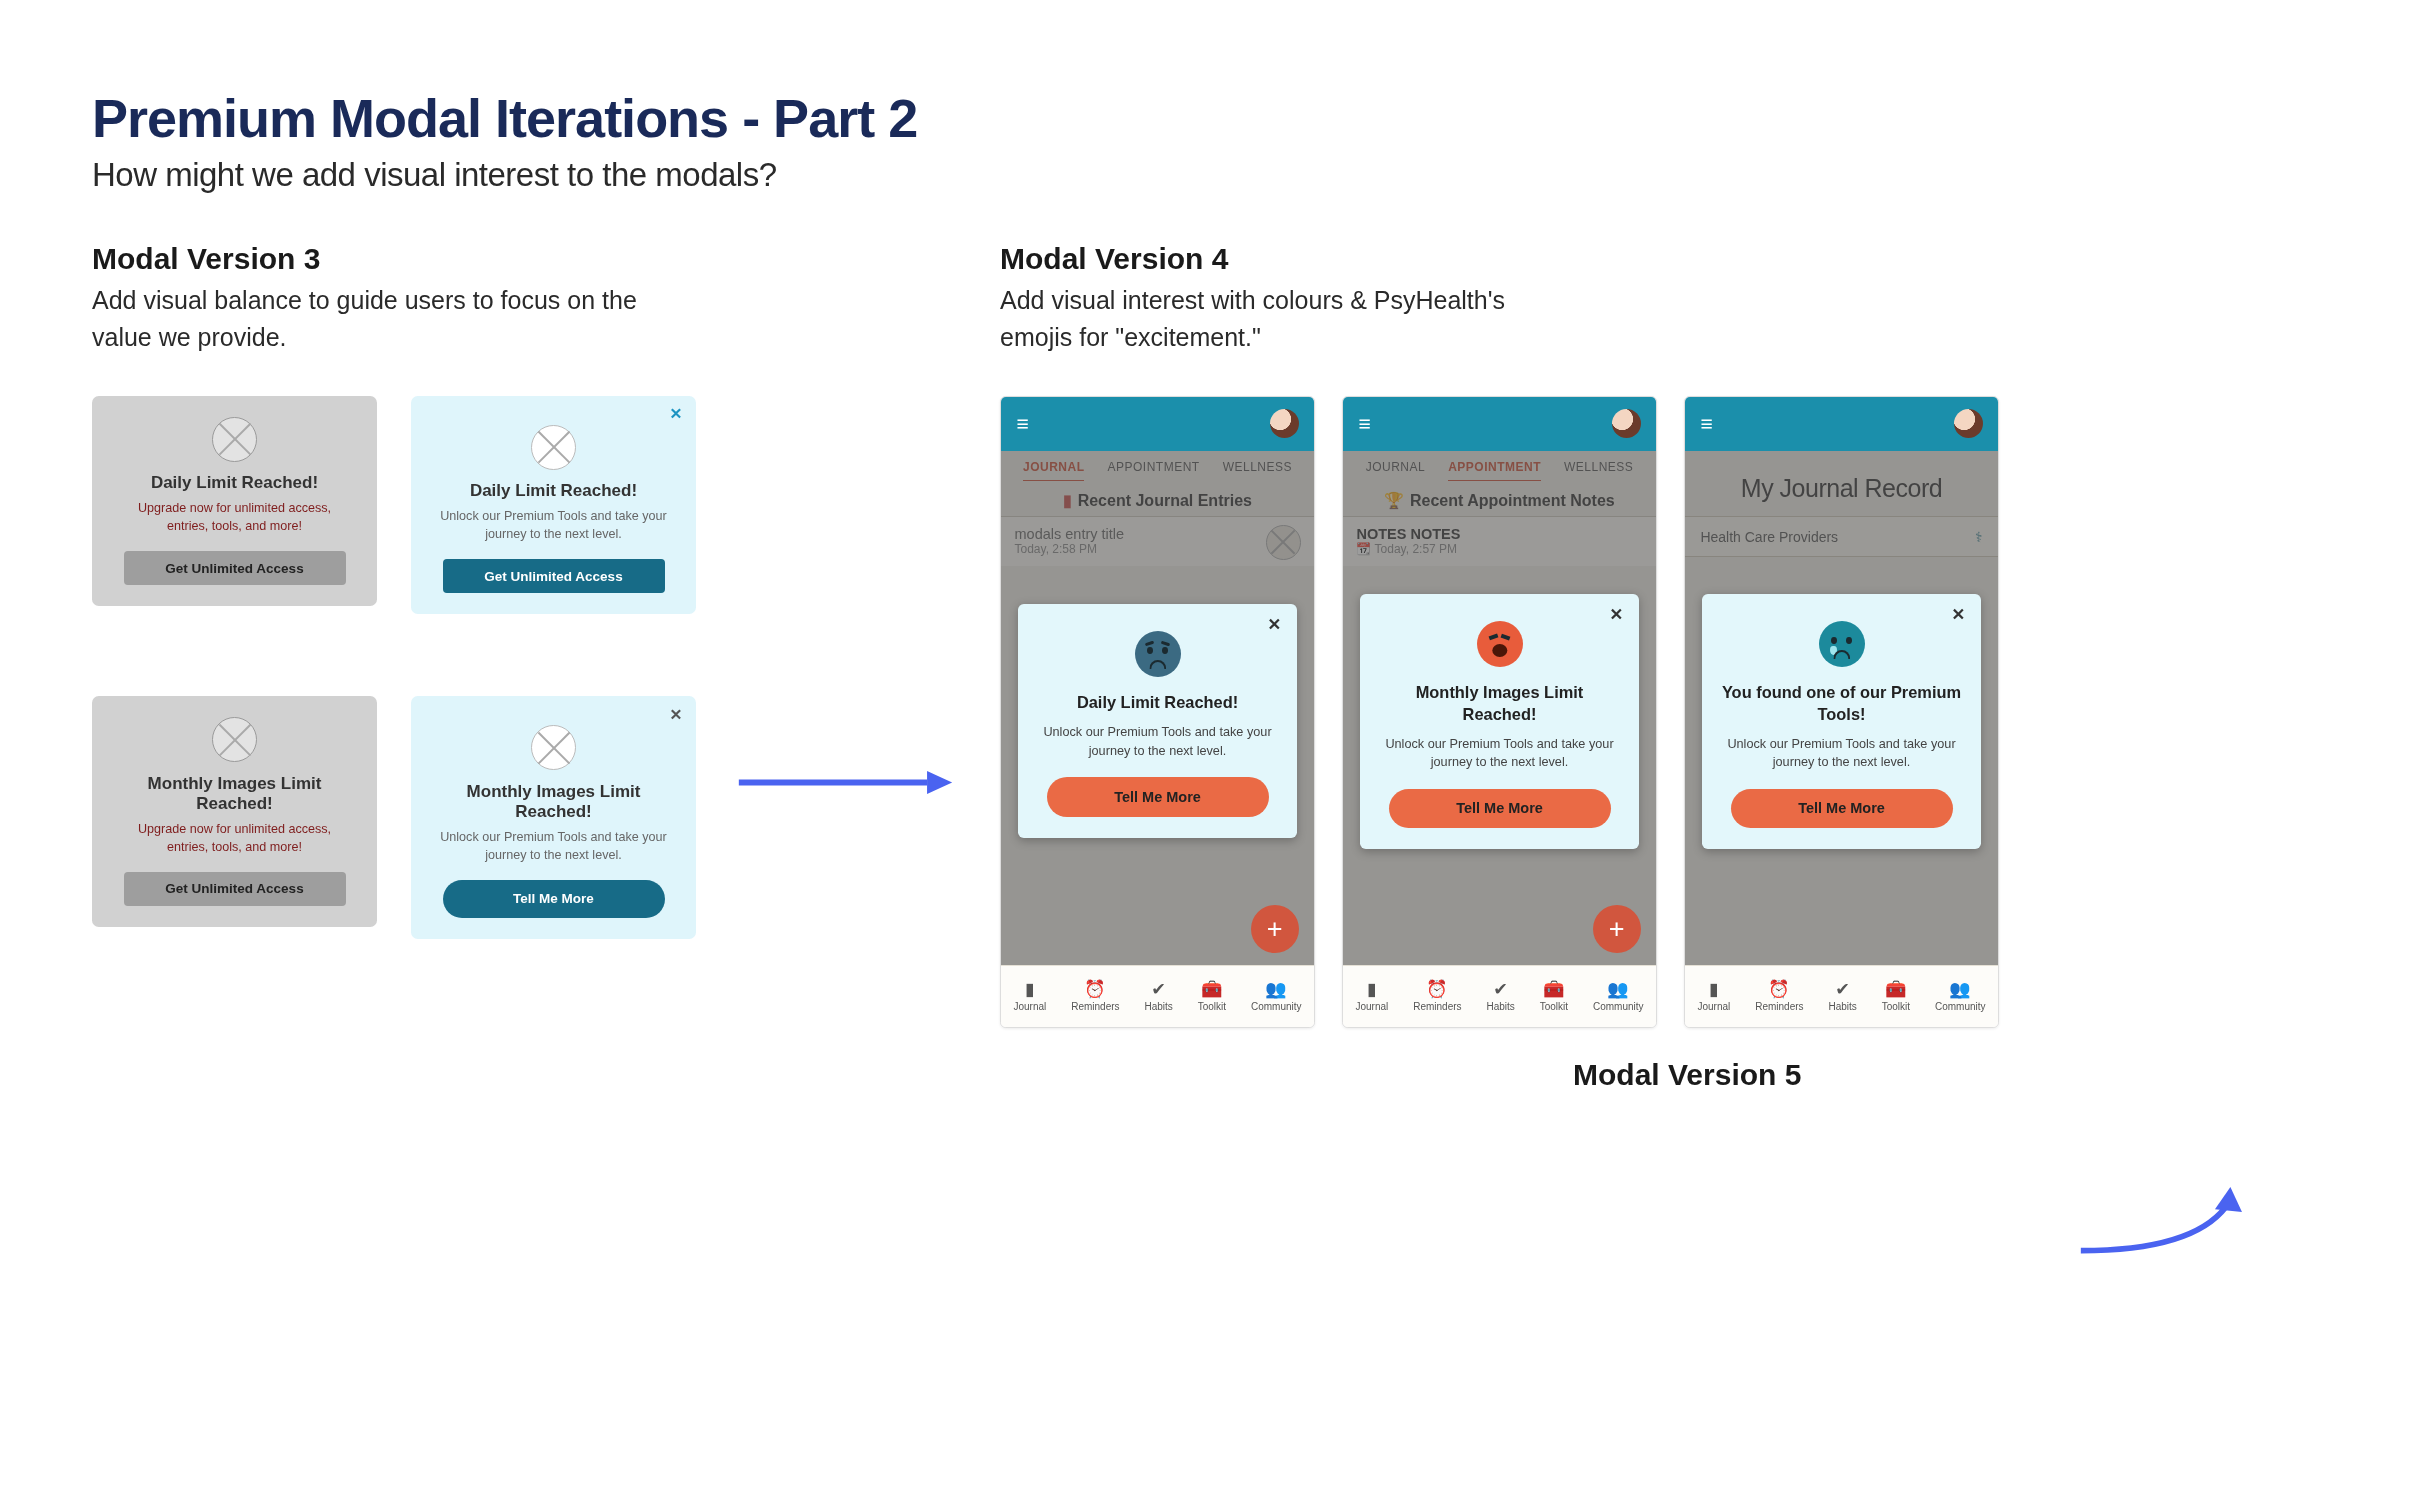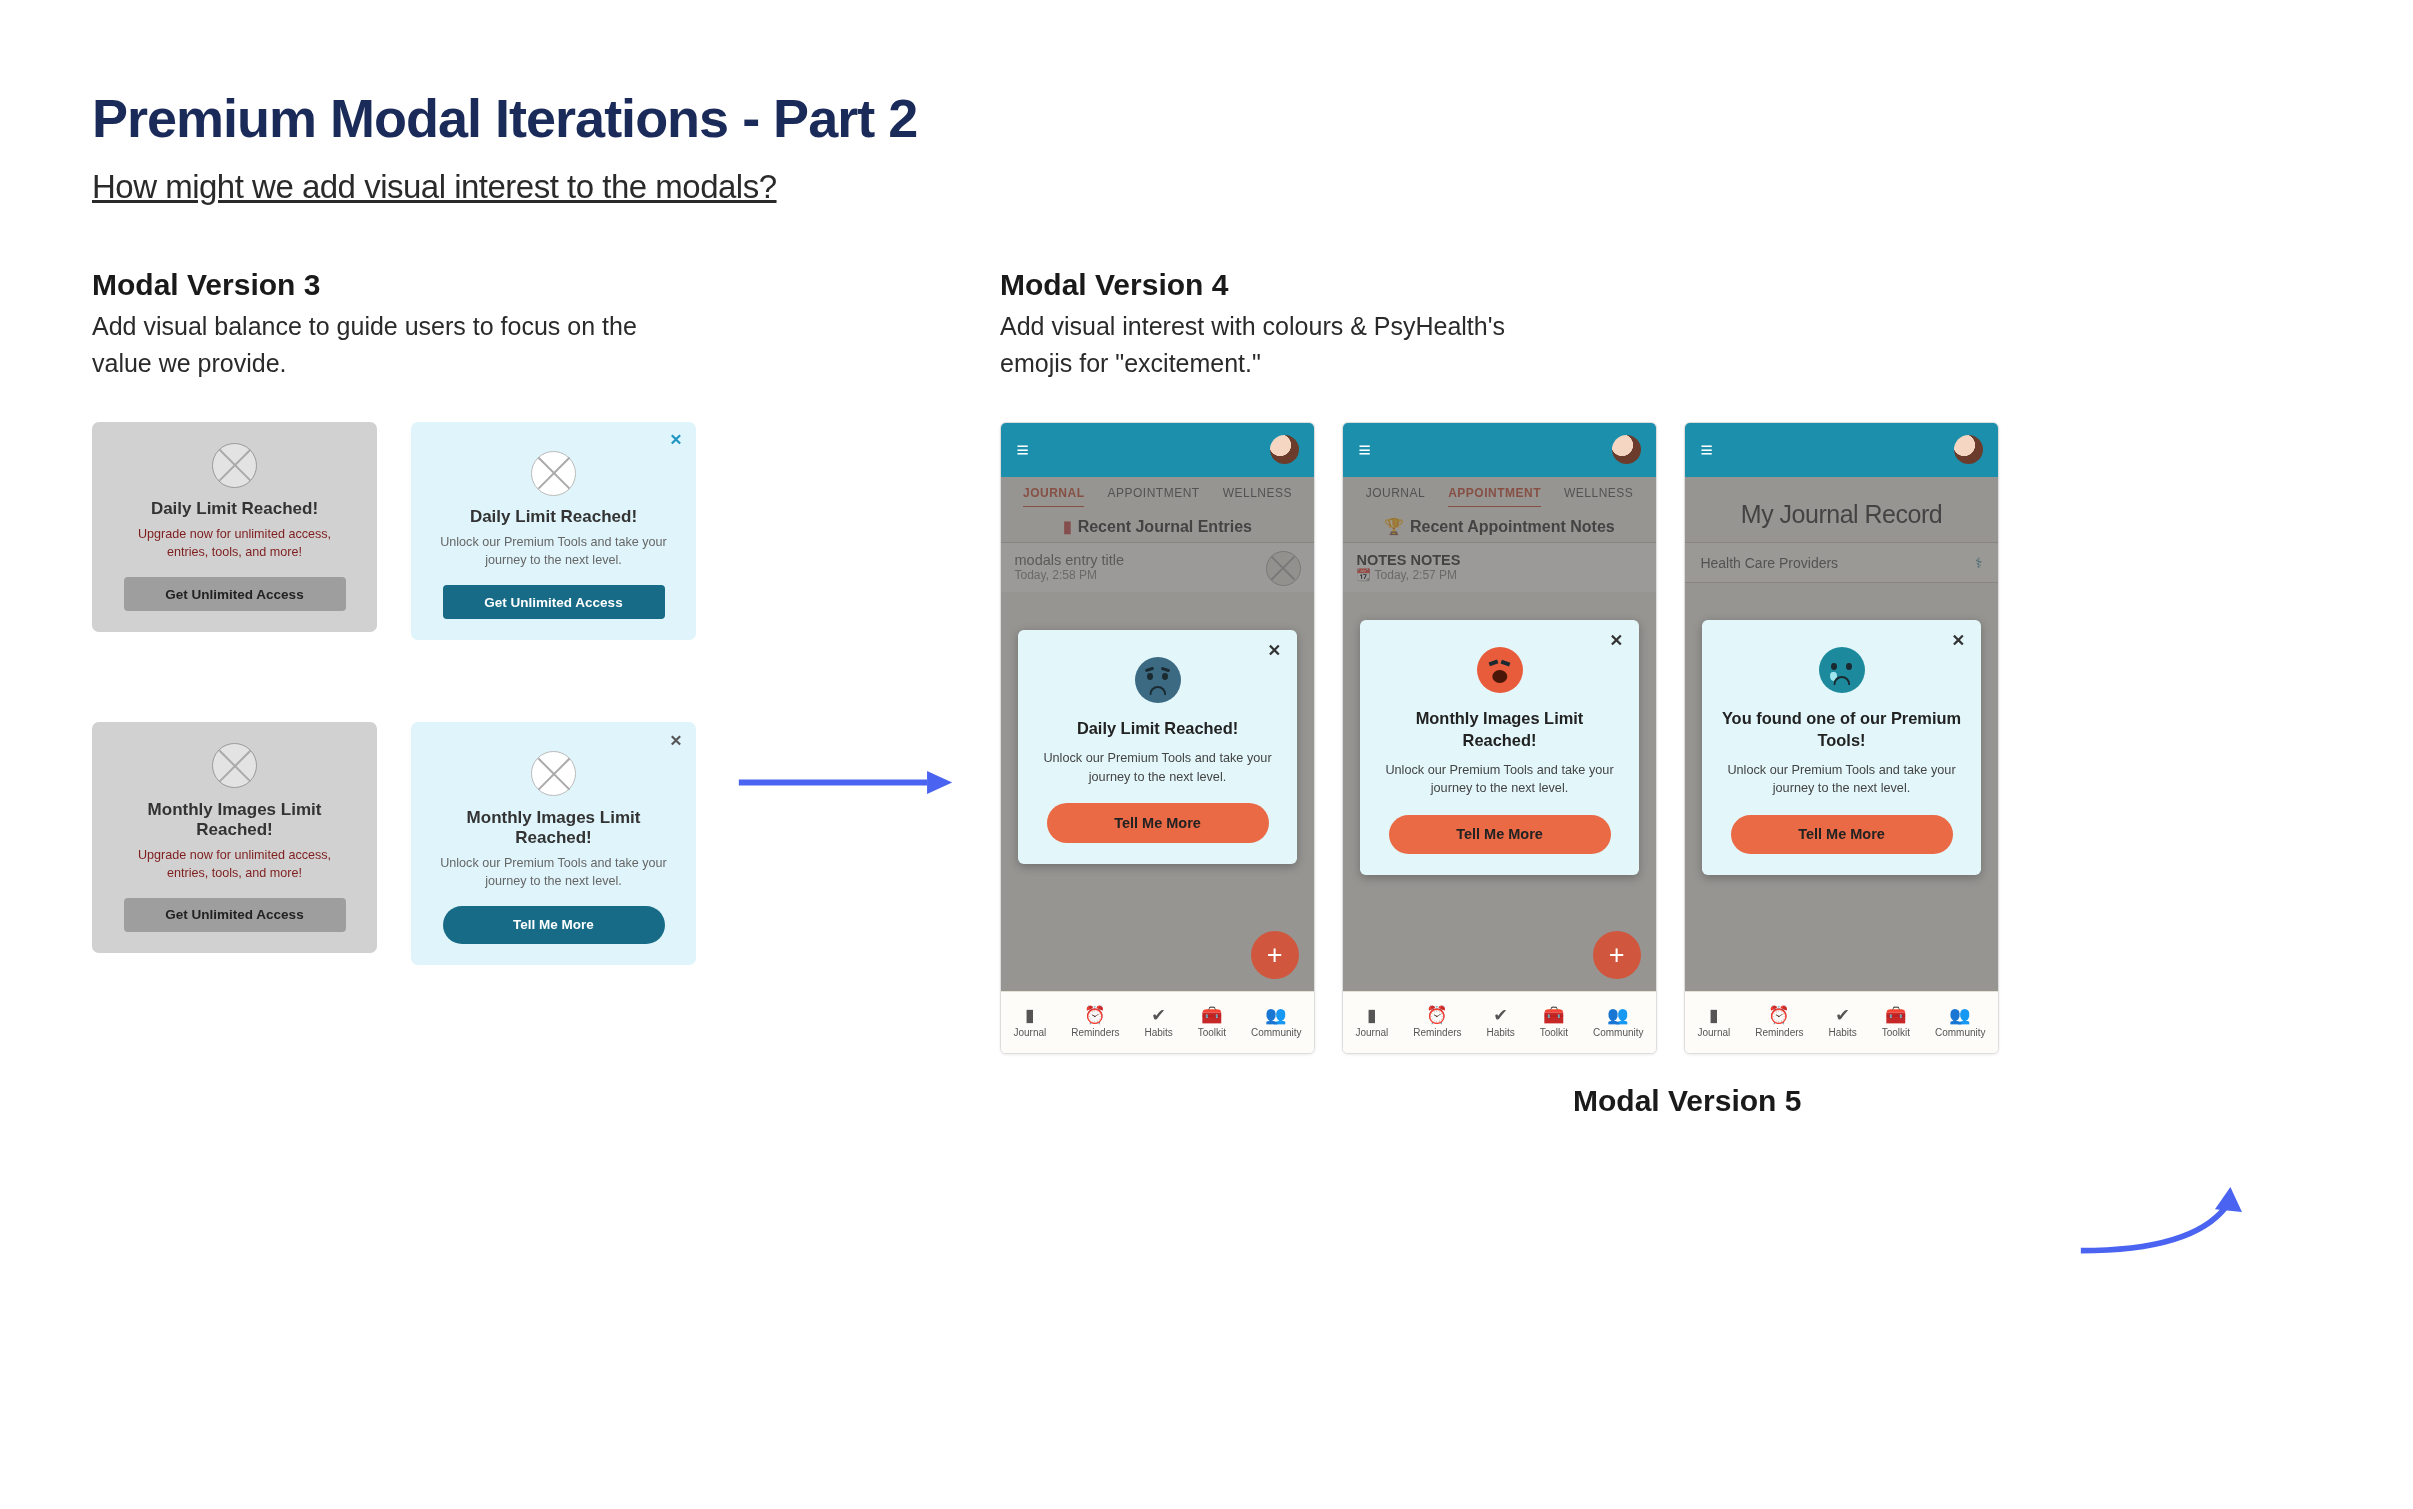--- a/index.html
+++ b/index.html
@@ -1,21 +1,21 @@
 <!DOCTYPE html>
 <html><head>
 <meta charset="utf-8">
 <style>
   * { box-sizing: border-box; margin: 0; padding: 0; }
   body { font-family: 'Segoe UI', Arial, sans-serif; background: #fff; width: 2414px; height: 1509px; position: relative; overflow: hidden; }
 
   .page { padding: 87px 58px 0 92px; }
 
-  .title { font-size: 54px; font-weight: 800; color: #1a2a59; margin-bottom: 19px; letter-spacing: -1px; }
-  .subtitle { font-size: 33px; font-weight: 400; color: #2a2a2a; margin-bottom: 62px; letter-spacing: -0.5px; text-decoration: underline; }
+  .title { font-size: 54px; font-weight: 800; color: #1a2a59; margin-bottom: 7px; letter-spacing: -1px; }
+  .subtitle { font-size: 33px; font-weight: 400; color: #2a2a2a; margin-bottom: 48px; letter-spacing: -0.5px; }
 
   .columns { display: flex; gap: 77px; align-items: flex-start; }
   .col-left { width: 792px; }
   .col-right { flex: 1; margin-left: 39px;}
 
   .section-title { font-size: 30px; font-weight: 700; color: #1a1a1a; margin-bottom: 5.8px; }
   .section-desc { font-size: 25px; font-weight: 400; color: #2a2a2a; line-height: 1.5; max-width: 579px; }
 
   
   .v3-grid { display: grid; grid-template-columns: 285px 285px; gap: 82px 34px; margin-top: 39px; align-items:start;}

